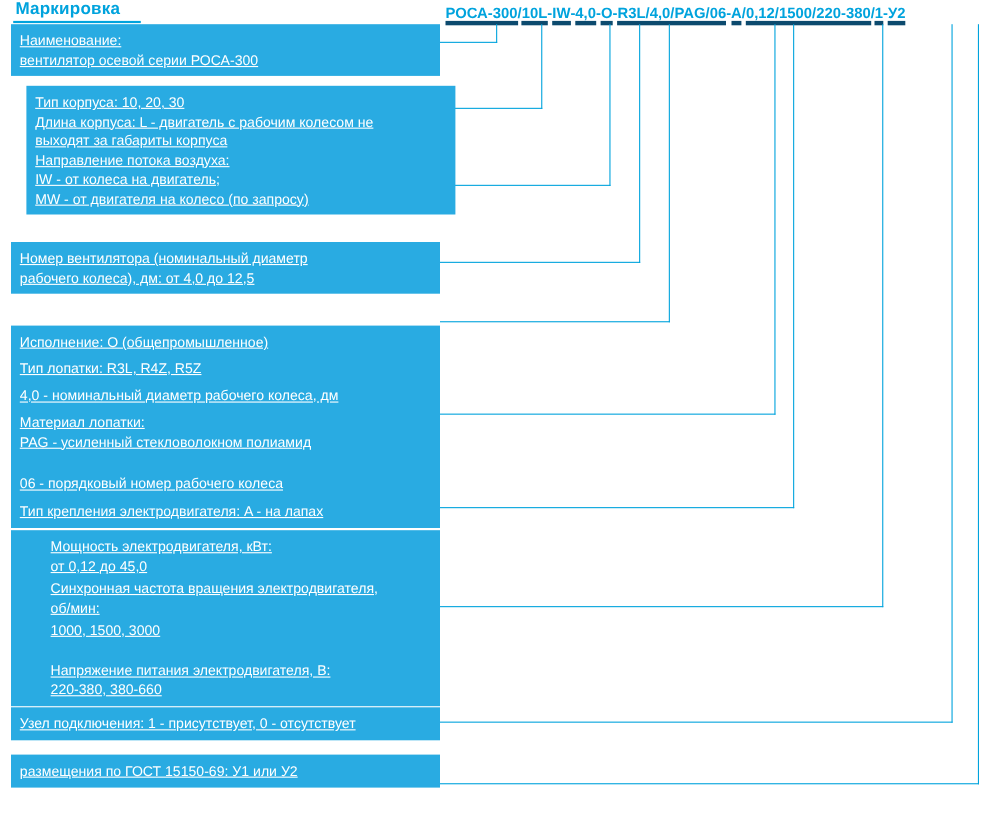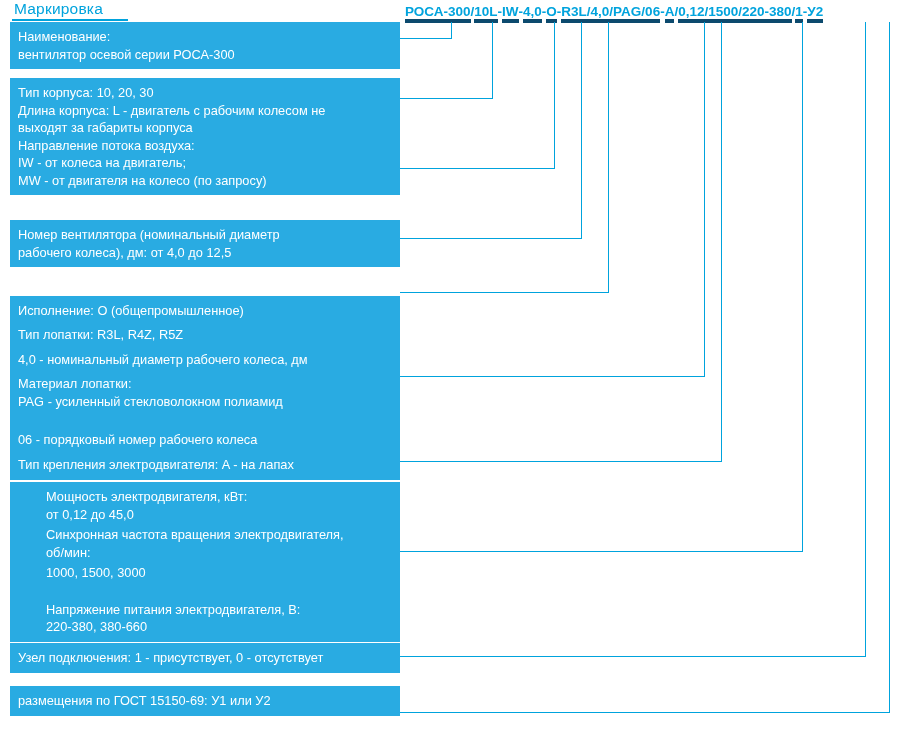--- a/index.html
+++ b/index.html
@@ -17,21 +17,21 @@
   #page {
     position: relative;
     width: 900px;
     height: 740px;
   }
   .title {
     position: absolute;
     left: 14px;
     top: 0px;
     font-size: 15.5px;
-    font-weight: normal;
+    font-weight: bold;
     color: #00a3dd;
     letter-spacing: 0.2px;
   }
   .title-underline {
     position: absolute;
     left: 12px;
     top: 19px;
     width: 116px;
     height: 2px;
     background: #00a3dd;
@@ -63,20 +63,21 @@
     background: #29abe2;
     color: #ffffff;
     box-sizing: border-box;
     padding: 6px 8px 6px 8px;
     font-size: 12.8px;
     line-height: 17.5px;
   }
   .box .ln {
     display: block;
     white-space: nowrap;
+    text-decoration: underline;
   }
   .hline {
     position: absolute;
     background: #00a3dd;
     height: 1.4px;
   }
   .vline {
     position: absolute;
     background: #00a3dd;
     width: 1.4px;
@@ -120,21 +121,21 @@
   <div class="vline" style="left:865px; top:22px; height:635px;"></div>
 
   <div class="hline" style="left:400px; top:712px; width:490px;"></div>
   <div class="vline" style="left:889px; top:22px; height:691px;"></div>
 
   <div class="box" style="top:22px;">
     <span class="ln">Наименование:</span>
     <span class="ln">вентилятор осевой серии РОСА-300</span>
   </div>
 
-  <div class="box" style="top:78px;">
+  <div class="box" style="top:78px;margin-left:14px;">
     <span class="ln">Тип корпуса: 10, 20, 30</span>
     <span class="ln">Длина корпуса: L - двигатель с рабочим колесом не</span>
     <span class="ln">выходят за габариты корпуса</span>
     <span class="ln">Направление потока воздуха:</span>
     <span class="ln">IW - от колеса на двигатель;</span>
     <span class="ln">MW - от двигателя на колесо (по запросу)</span>
   </div>
 
   <div class="box" style="top:220px;">
     <span class="ln">Номер вентилятора (номинальный диаметр</span>

